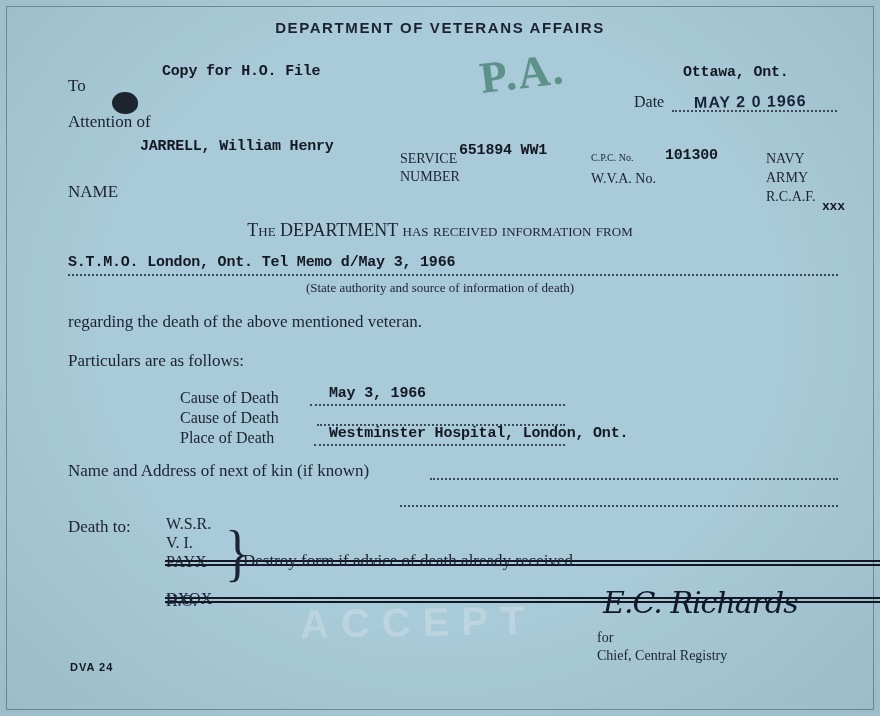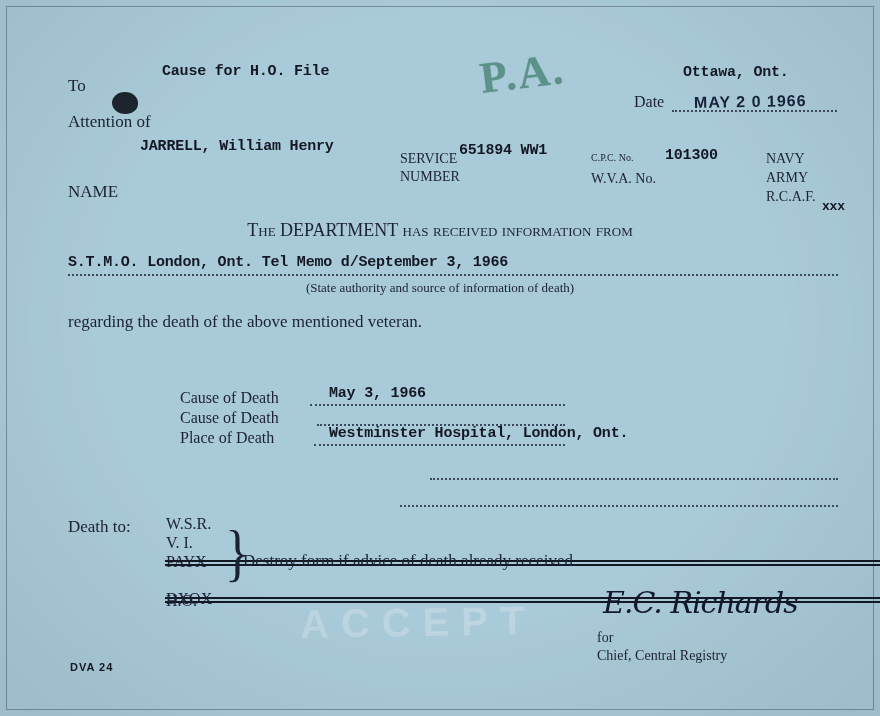--- a/index.html
+++ b/index.html
@@ -143,22 +143,23 @@
     font-size: 11px;
     letter-spacing: 1px;
   }
 </style>
 </head>
 <body>
 
 <div id="page">
   <div class="border-frame"></div>
 
-
-  <div class="t type" style="left:162px; top:64px; font-size:15px;">Cause for H.O. File</div>
+  <div class="t print title" style="left:0; top:20px; width:880px; text-align:center;">DEPARTMENT OF VETERANS AFFAIRS</div>
+
+  <div class="t type" style="left:162px; top:64px; font-size:15px;">Copy for H.O. File</div>
 
   <div class="pa-stamp" style="left:480px; top:48px;">P.A.</div>
 
   <div class="t type" style="left:683px; top:65px; font-size:15px;">Ottawa, Ont.</div>
 
   <div class="t print" style="left:634px; top:93px; font-size:16px;">Date</div>
   <div class="dots" style="left:672px; top:110px; width:165px;"></div>
   <div class="date-stamp" style="left:694px; top:93px;">MAY 2 0 1966</div>
 
   <div class="t print" style="left:68px; top:77px; font-size:17px;">To</div>
@@ -184,39 +185,41 @@
   <div class="t type" style="left:822px; top:151px; font-size:13px;"></div>
 
   <div class="t print" style="left:766px; top:170px; font-size:14px;">ARMY</div>
   <div class="t type" style="left:822px; top:168px; font-size:13px;margin-top:32px;">xxx</div>
 
   <div class="t print" style="left:766px; top:189px; font-size:14px;">R.C.A.F.</div>
   <div class="t type" style="left:822px; top:187px; font-size:13px;"></div>
 
   <div class="t print smallcaps" style="left:0; top:221px; width:880px; text-align:center; font-size:18px;">The DEPARTMENT has received information from</div>
 
-  <div class="t type" style="left:68px; top:255px; font-size:15px;">S.T.M.O. London, Ont. Tel Memo d/September 3, 1966</div>
+  <div class="t type" style="left:68px; top:255px; font-size:15px;">S.T.M.O. London, Ont. Tel Memo d/May 3, 1966</div>
   <div class="dots" style="left:68px; top:274px; width:770px;"></div>
   <div class="t print" style="left:0; top:281px; width:880px; text-align:center; font-size:13px;">(State authority and source of information of death)</div>
 
   <div class="t print" style="left:68px; top:313px; font-size:17px;">regarding the death of the above mentioned veteran.</div>
 
+  <div class="t print" style="left:68px; top:352px; font-size:17px;">Particulars are as follows:</div>
 
   <div class="t print" style="left:180px; top:389px; font-size:16px;">Cause of Death</div>
   <div class="dots" style="left:310px; top:404px; width:255px;"></div>
   <div class="t type" style="left:329px; top:386px; font-size:15px;">May 3, 1966</div>
 
   <div class="t print" style="left:180px; top:409px; font-size:16px;">Cause of Death</div>
   <div class="dots" style="left:317px; top:424px; width:248px;"></div>
   <div class="t type" style="left:329px; top:406px; font-size:15px;"></div>
 
   <div class="t print" style="left:180px; top:429px; font-size:16px;text-align:center;">Place of Death</div>
   <div class="dots" style="left:314px; top:444px; width:251px;"></div>
   <div class="t type" style="left:329px; top:426px; font-size:15px;">Westminster Hospital, London, Ont.</div>
 
+  <div class="t print" style="left:68px; top:462px; font-size:17px;">Name and Address of next of kin (if known)</div>
   <div class="dots" style="left:430px; top:478px; width:408px;"></div>
   <div class="t type" style="left:440px; top:460px; font-size:15px;"></div>
   <div class="dots" style="left:400px; top:505px; width:438px;"></div>
 
   <div class="t print" style="left:68px; top:518px; font-size:17px;">Death to:</div>
 
   <div class="t print" style="left:166px; top:515px; font-size:16px;">W.S.R.</div>
   <div class="t print" style="left:166px; top:534px; font-size:16px;">V. I.</div>
   <div class="t print strike" style="left:166px; top:553px; font-size:16px;">PAYX</div>
   <div class="t print strike" style="left:166px; top:572px; font-size:16px;">DXOX</div>

